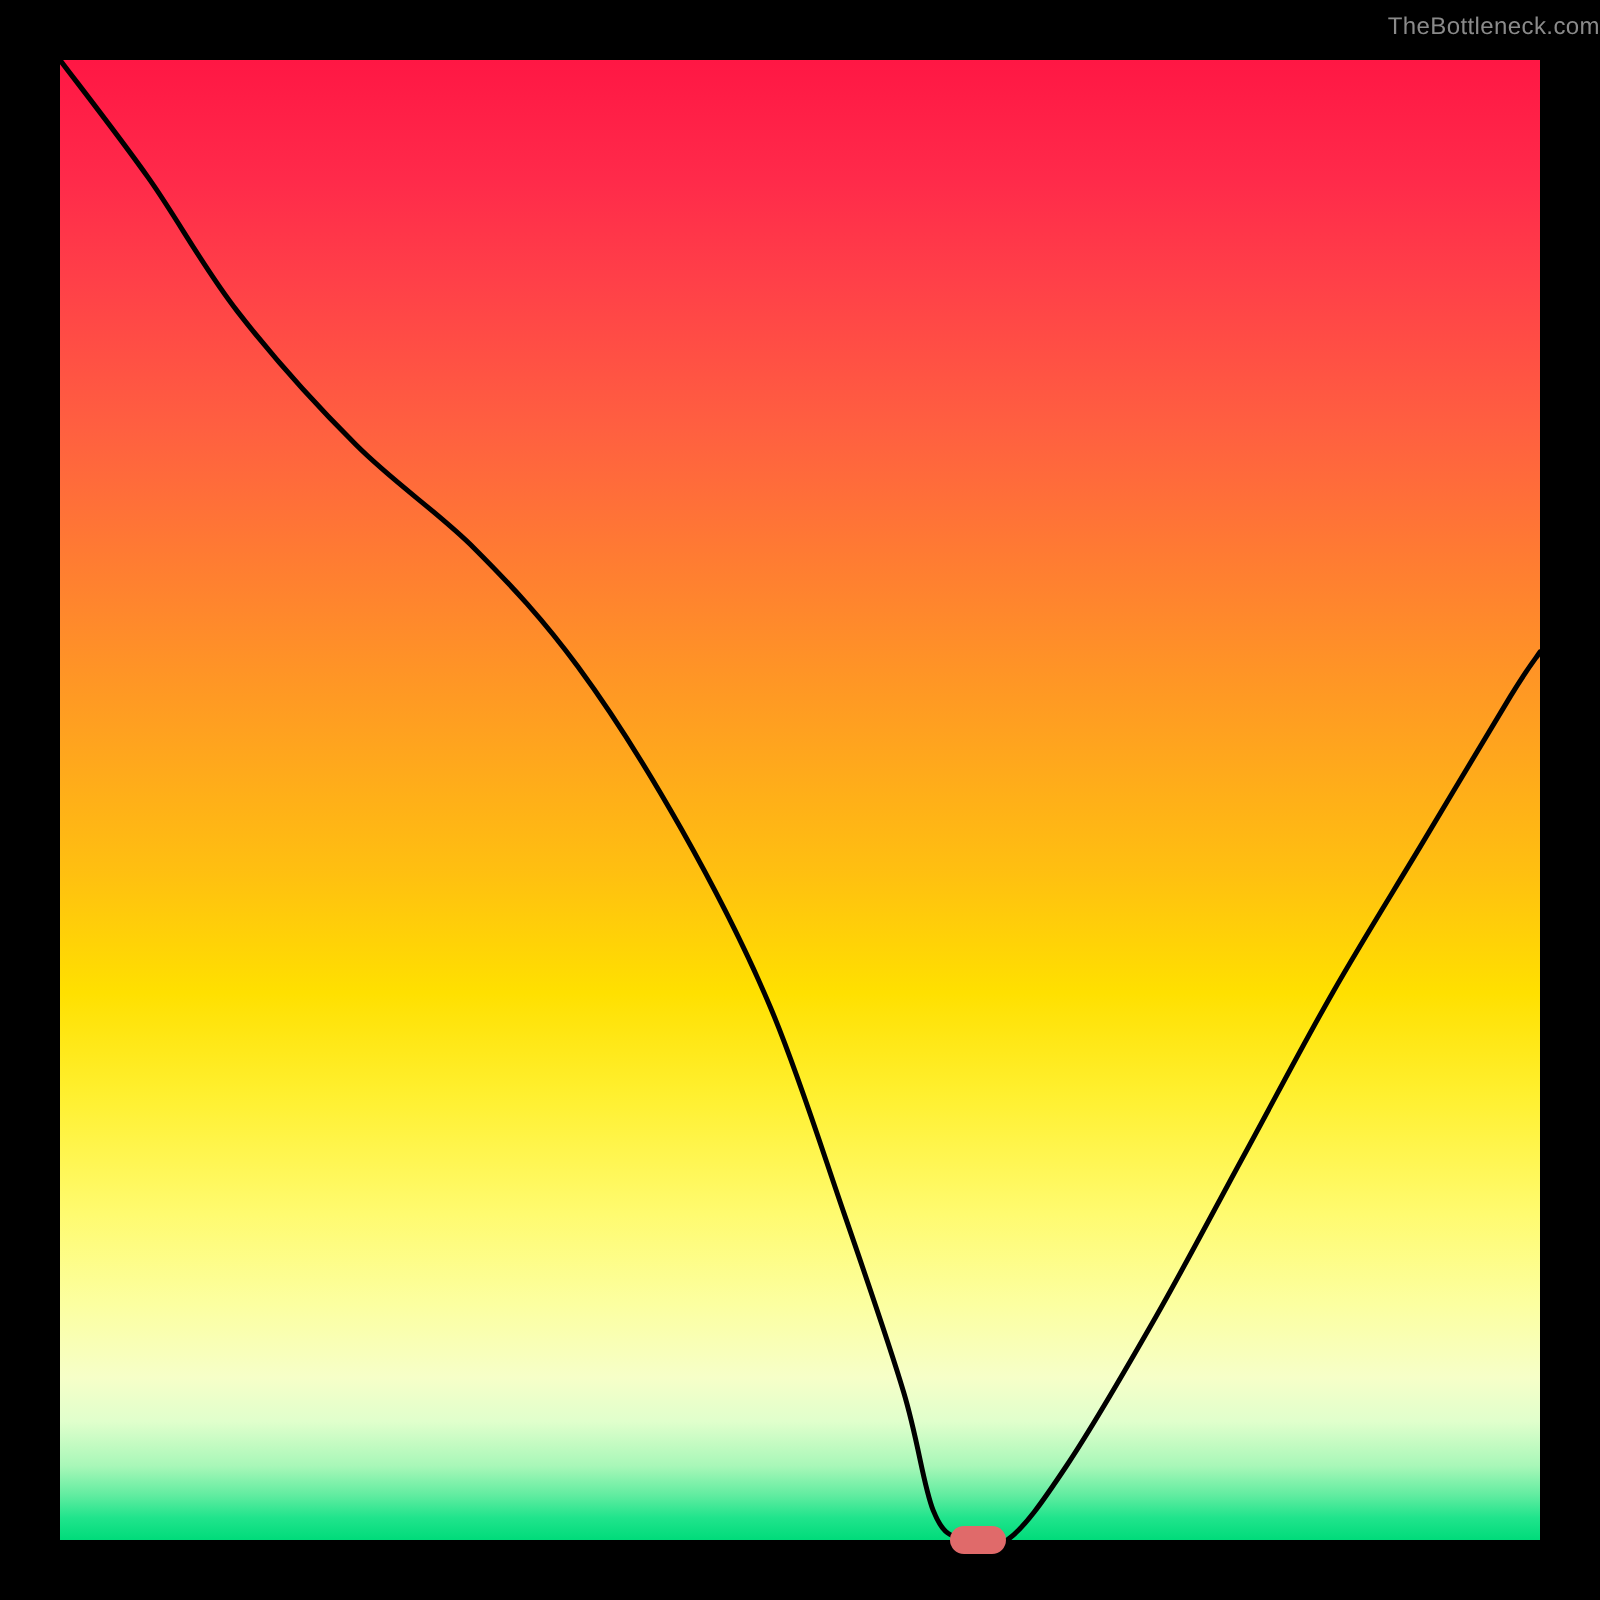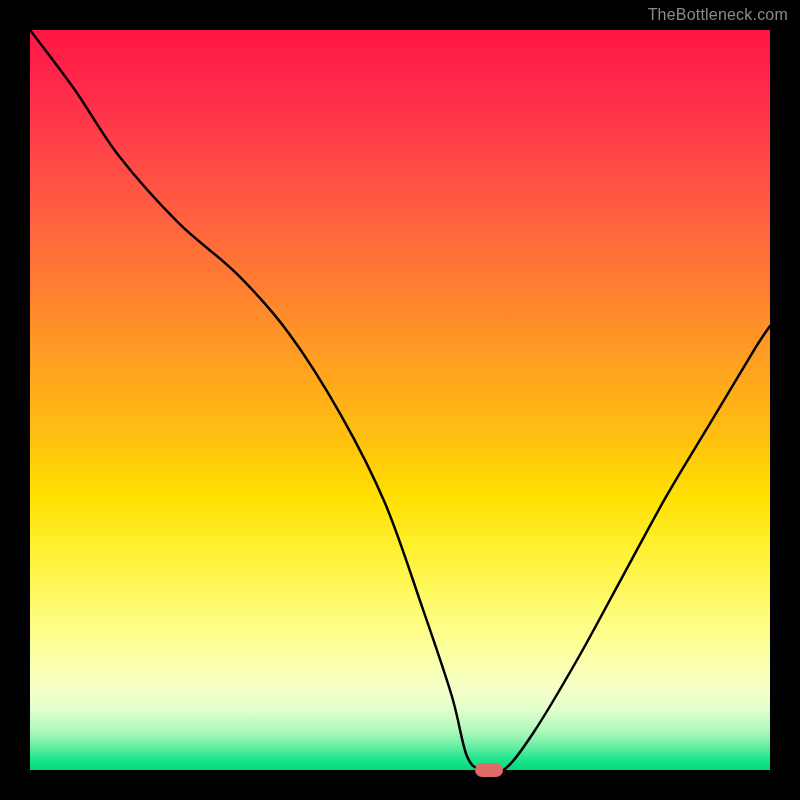--- a/index.html
+++ b/index.html
@@ -56,23 +56,23 @@
     position: absolute;
     width: 28px;
     height: 14px;
     border-radius: 7px;
     background: #e06a6a;
     transform: translate(-50%, -50%);
   }
   .watermark {
     position: absolute;
     top: 6px;
-    right: 12px;
+    right: 0;
     color: #8a8a8a;
-    font-size: 16px;
+    font-size: 12px;
     letter-spacing: 0.2px;
     user-select: none;
   }
 </style>
 </head>
 <body>
 
 <div class="frame">
 
   <div class="plot-area">

